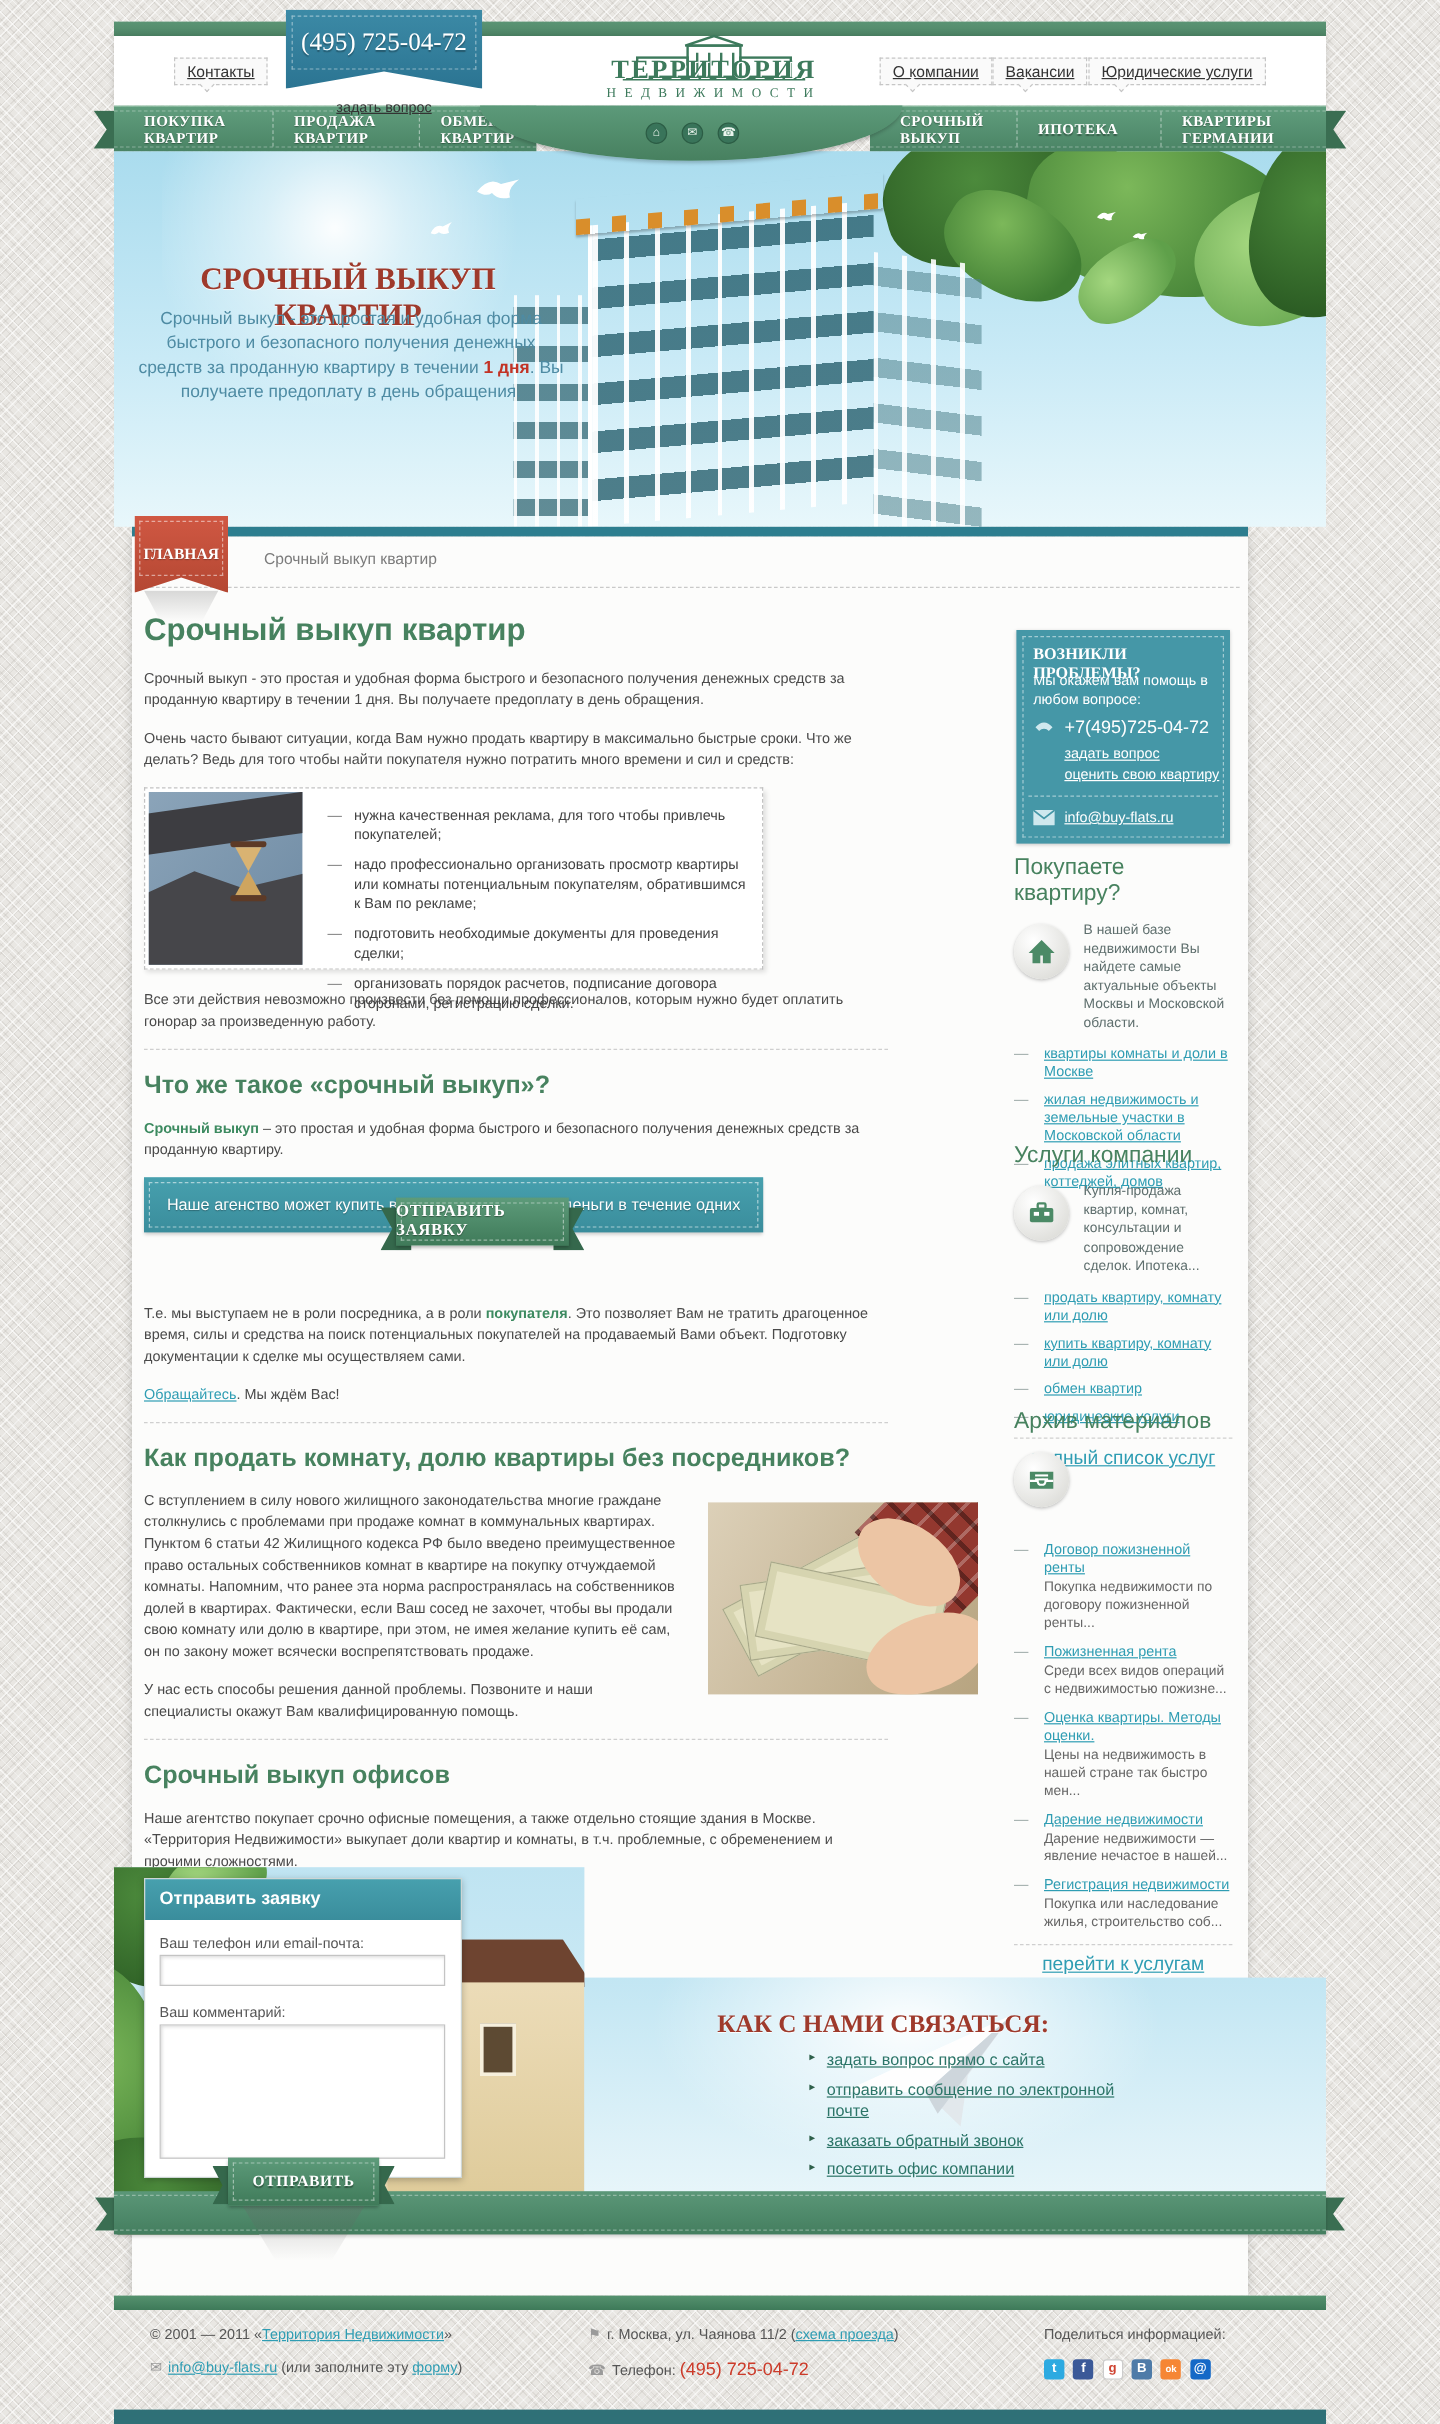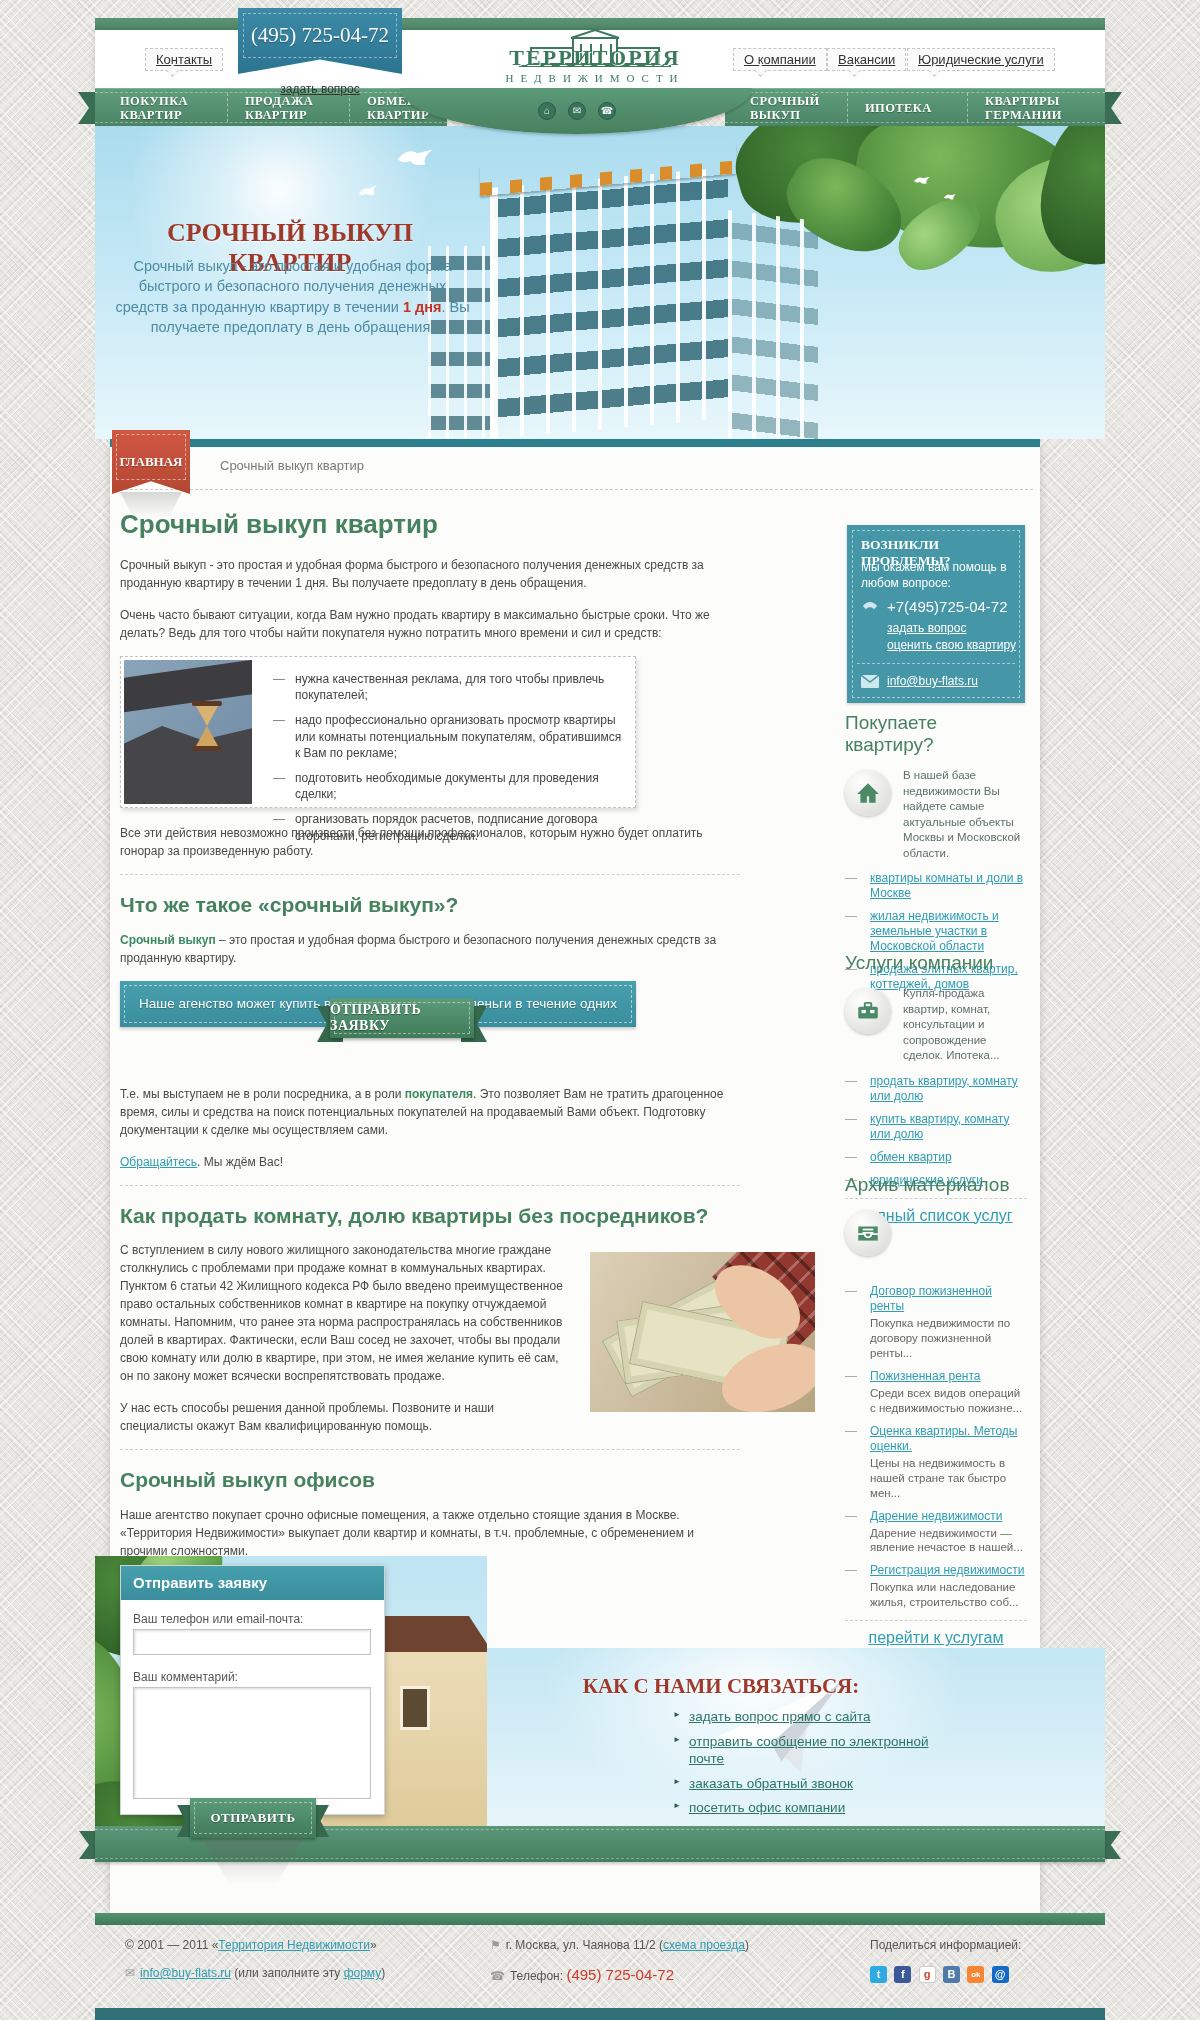--- a/index.html
+++ b/index.html
@@ -137,21 +137,21 @@
 #decor{position:absolute;left:0;top:1556px;width:392px;height:306px;overflow:hidden;background:linear-gradient(180deg,#bfe4f2,#dff2f9);z-index:3}
 .hp{position:absolute}
 #decor .tower{left:165px;top:60px;width:68px;height:246px;background:linear-gradient(#f2e8cc,#e2d2a8);border-radius:8px 8px 0 0}
 #decor .troof{left:150px;top:22px;width:98px;height:42px;background:#7a4a2f;clip-path:polygon(0 100%,50% 0,100% 100%)}
 #decor .main{left:228px;top:96px;width:164px;height:210px;background:linear-gradient(#ecdcb8,#dcc895)}
 #decor .mroof{left:214px;top:60px;width:186px;height:40px;background:#6e4430;clip-path:polygon(0 100%,14% 0,86% 0,100% 100%)}
 #decor .win{background:#5d4a33;border:3px solid #f6efdc}
 #banner{position:absolute;left:0;top:1648px;width:1010px;height:214px;overflow:hidden;background:linear-gradient(180deg,#c2e6f3,#eef8fb);z-index:2}
 #banner .sun2{position:absolute;left:430px;top:-90px;width:460px;height:260px;background:radial-gradient(ellipse at center,rgba(255,255,255,.95),rgba(255,255,255,0) 65%)}
 #banner .plane{position:absolute;left:600px;top:30px;transform:rotate(-6deg);opacity:.95}
-.cb-title{position:absolute;left:416px;top:26px;width:420px;text-align:center;font-family:"Liberation Serif",serif;font-weight:bold;font-size:21px;color:#9e3a2c;text-shadow:0 1px 0 rgba(255,255,255,.85)}
+.cb-title{position:absolute;left:431px;top:26px;width:420px;text-align:center;font-family:"Liberation Serif",serif;font-weight:bold;font-size:21px;color:#9e3a2c;text-shadow:0 1px 0 rgba(255,255,255,.85)}
 .cb-links{position:absolute;left:578px;top:60px;width:280px;list-style:none;z-index:2}
 .cb-links li{position:relative;padding-left:16px;margin-bottom:7px;font-size:13.5px;line-height:1.3}
 .cb-links li::before{content:"\25BA";position:absolute;left:0;top:2px;font-size:8px;color:#2e5f4a}
 .cb-links span{color:#2c7568;text-decoration:underline;cursor:pointer}
 #strip{position:absolute;left:0;top:1826px;width:1010px;height:36px;background:linear-gradient(#5b9778,#447e5f);z-index:4;box-shadow:0 2px 3px rgba(0,0,0,.2)}
 #strip::before{content:"";position:absolute;left:0;right:0;top:3px;bottom:3px;border-top:1px dashed rgba(255,255,255,.35);border-bottom:1px dashed rgba(255,255,255,.35)}
 .strip-tail{position:absolute;top:1831px;width:24px;height:28px;background:#3a6e52;z-index:3}
 #stail-l{left:-16px;clip-path:polygon(0 0,100% 0,100% 100%,0 100%,42% 50%)}
 #stail-r{left:1002px;clip-path:polygon(0 0,100% 0,58% 50%,100% 100%,0 100%)}
 

